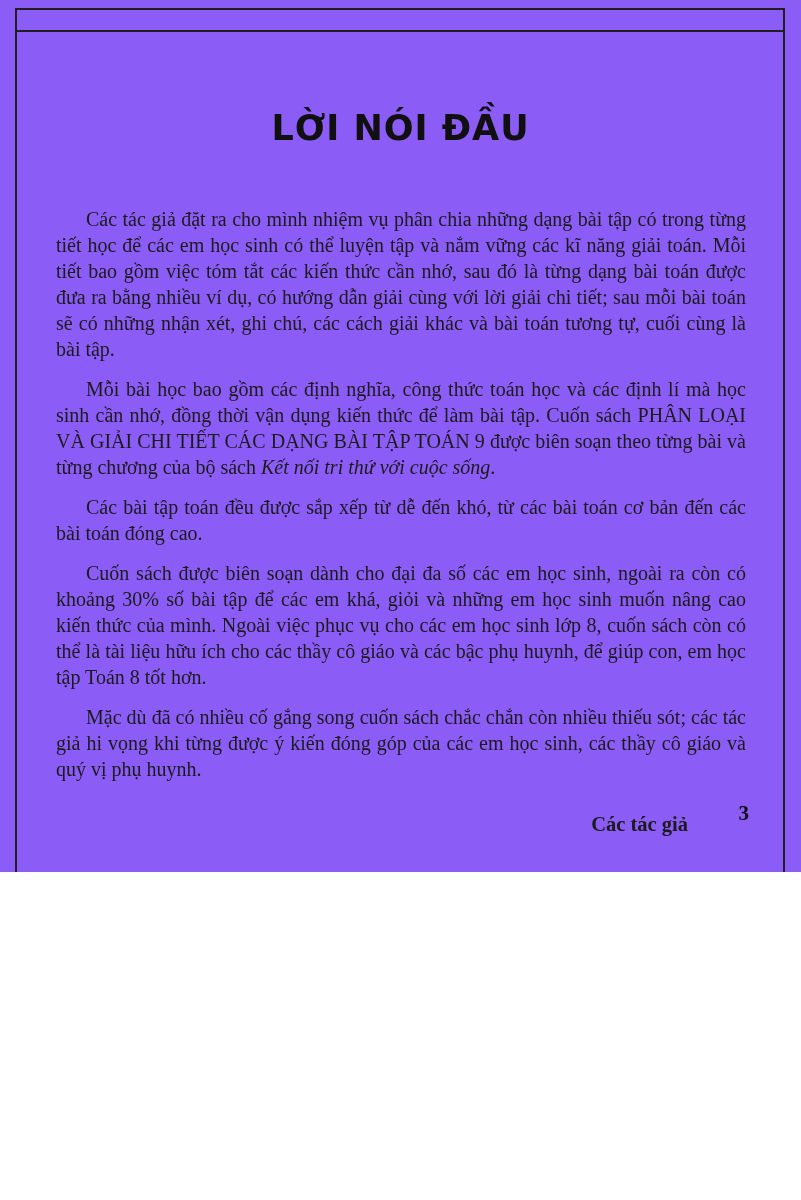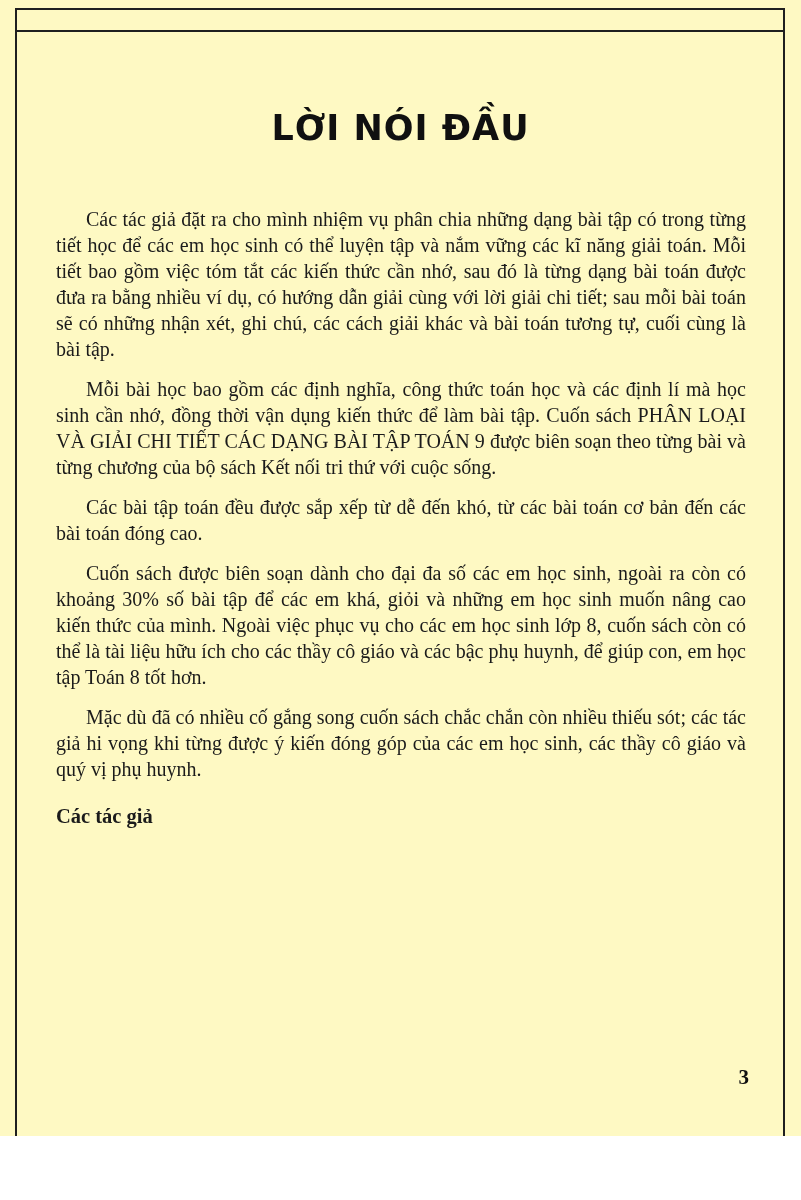--- a/index.html
+++ b/index.html
@@ -3,22 +3,22 @@
 <meta charset="utf-8">
 <style>
   html, body {
     margin: 0;
     padding: 0;
     background: #ffffff;
   }
   .page {
     position: relative;
     width: 801px;
-    height: 1136px;
-    background: #fef9c3;
+    height: 872px;
+    background: #8b5cf6;
     font-family: "Liberation Serif", serif;
     color: #1b1b1b;
     overflow: hidden;
   }
   
   .frame {
     position: absolute;
     left: 15px;
     top: 8px;
     width: 770px;
@@ -57,26 +57,28 @@
     width: 690px;
   }
   .para {
     margin: 0 0 14px 0;
     font-size: 20px;
     line-height: 26px;
     text-align: justify;
     text-indent: 30px;
   }
   .italic {
+    font-style: italic;
   }
   .signature {
-    margin: 18px 0 0 0;
+    margin: 26px 0 0 0;
     font-size: 20.5px;
     line-height: 33px;
     font-weight: bold;
+    text-align: right;
     padding-right: 58px;
   }
   .page-number {
     position: absolute;
     right: 52px;
     bottom: 46px;
     font-size: 21px;
     font-weight: bold;
     color: #101010;
   }

